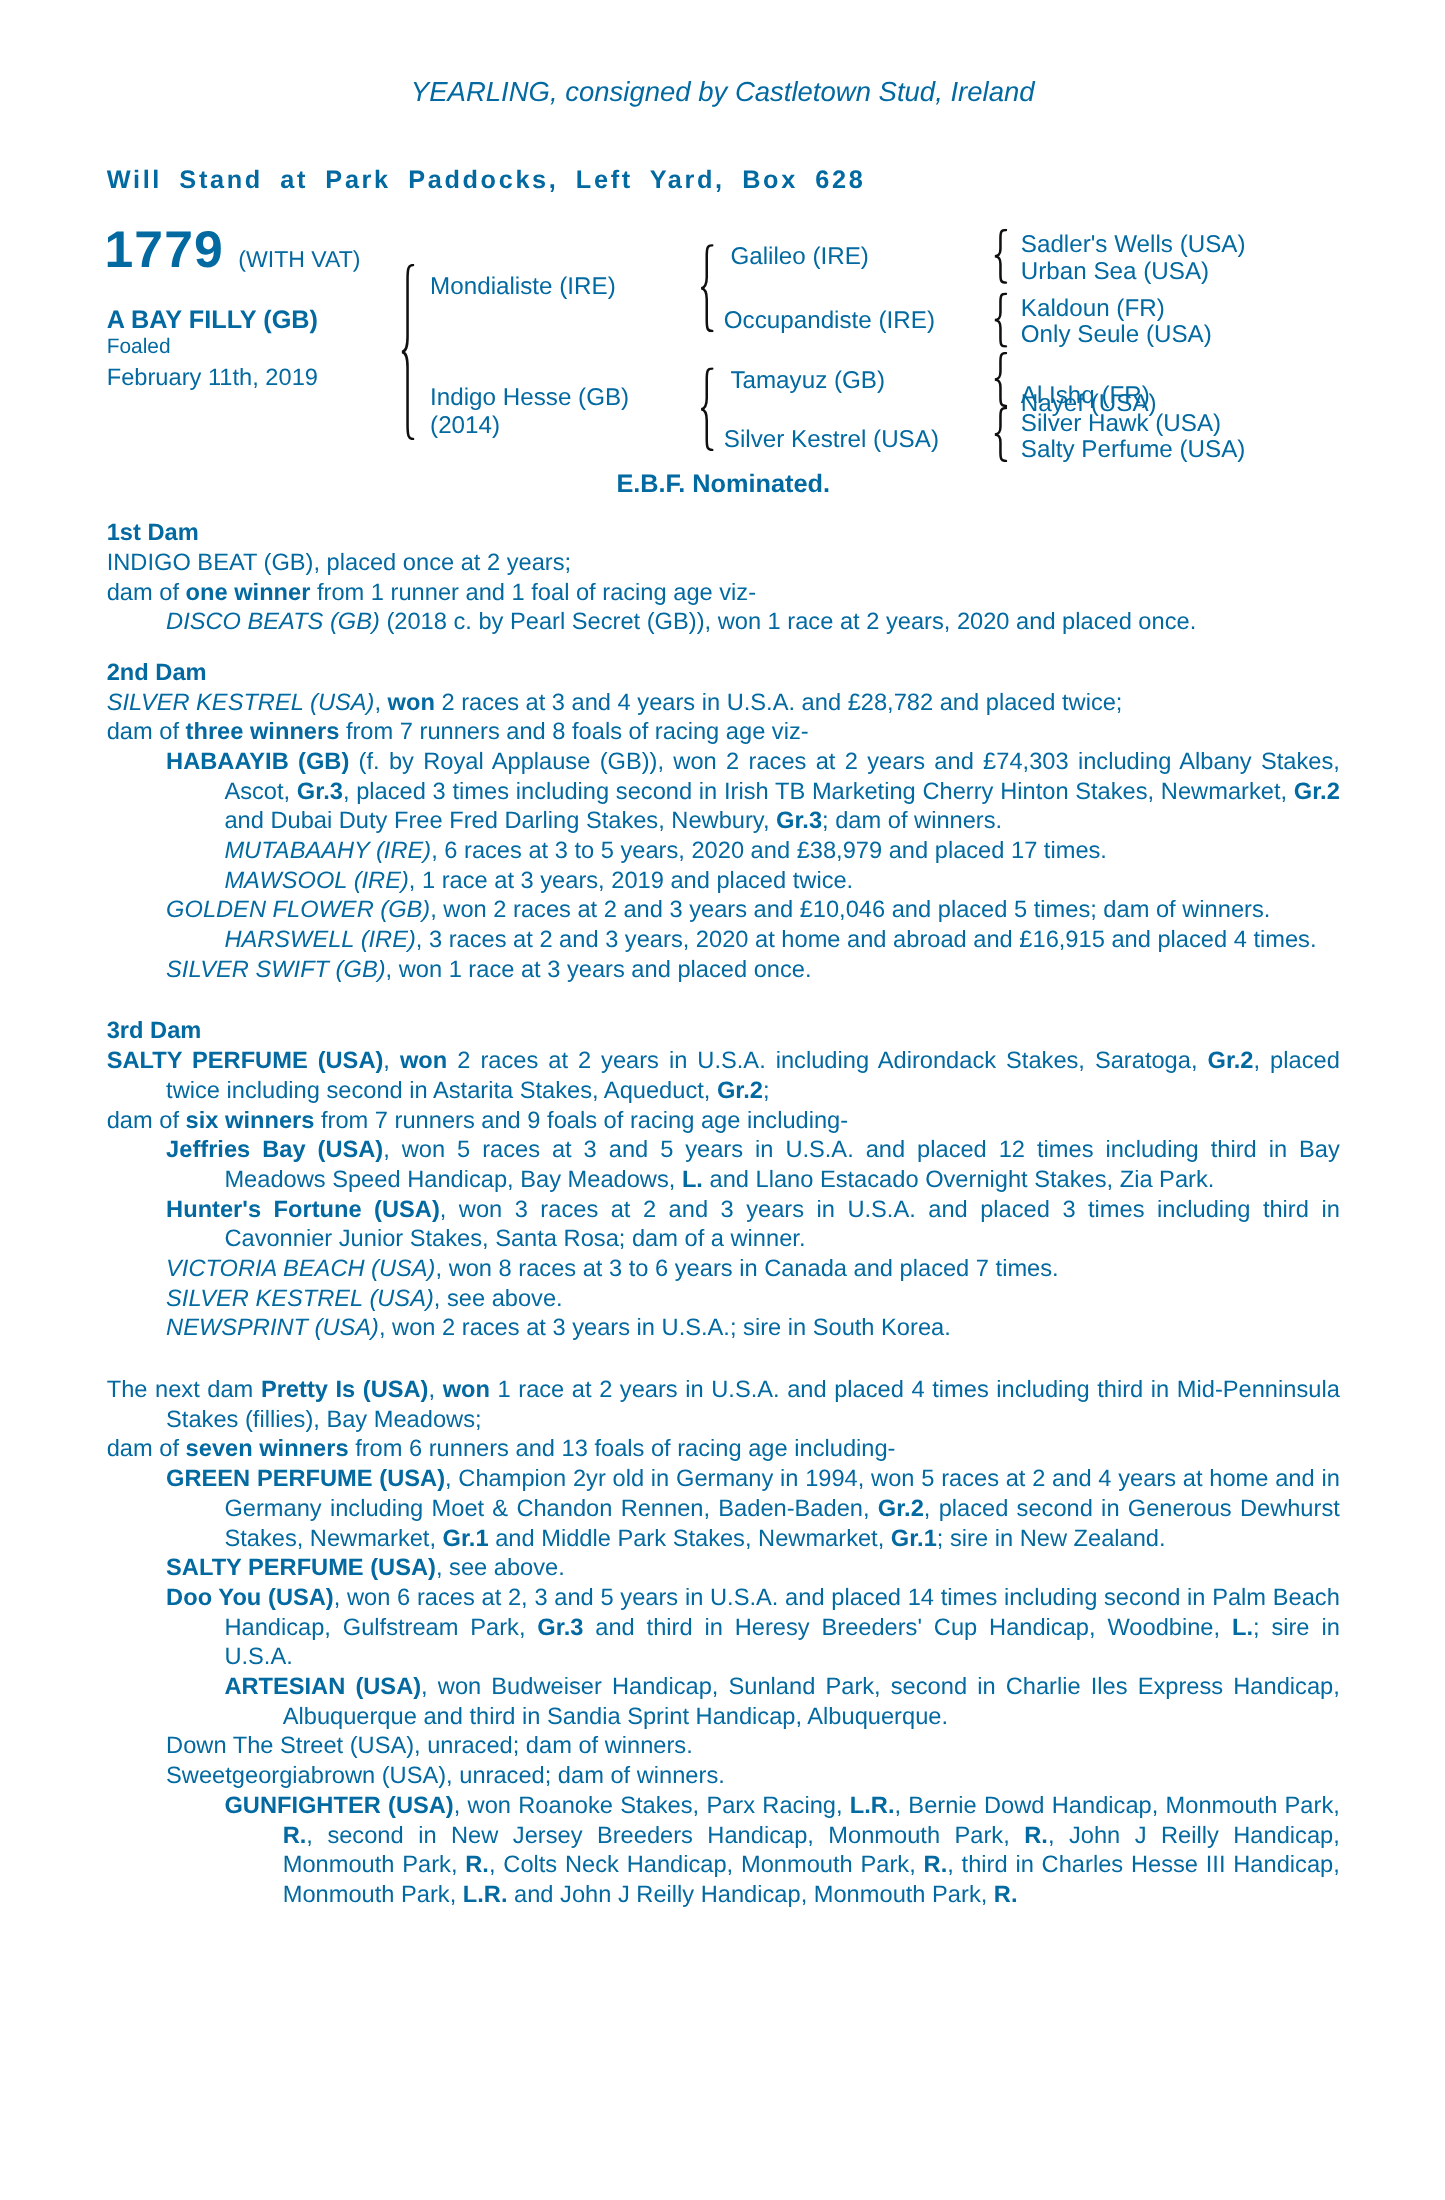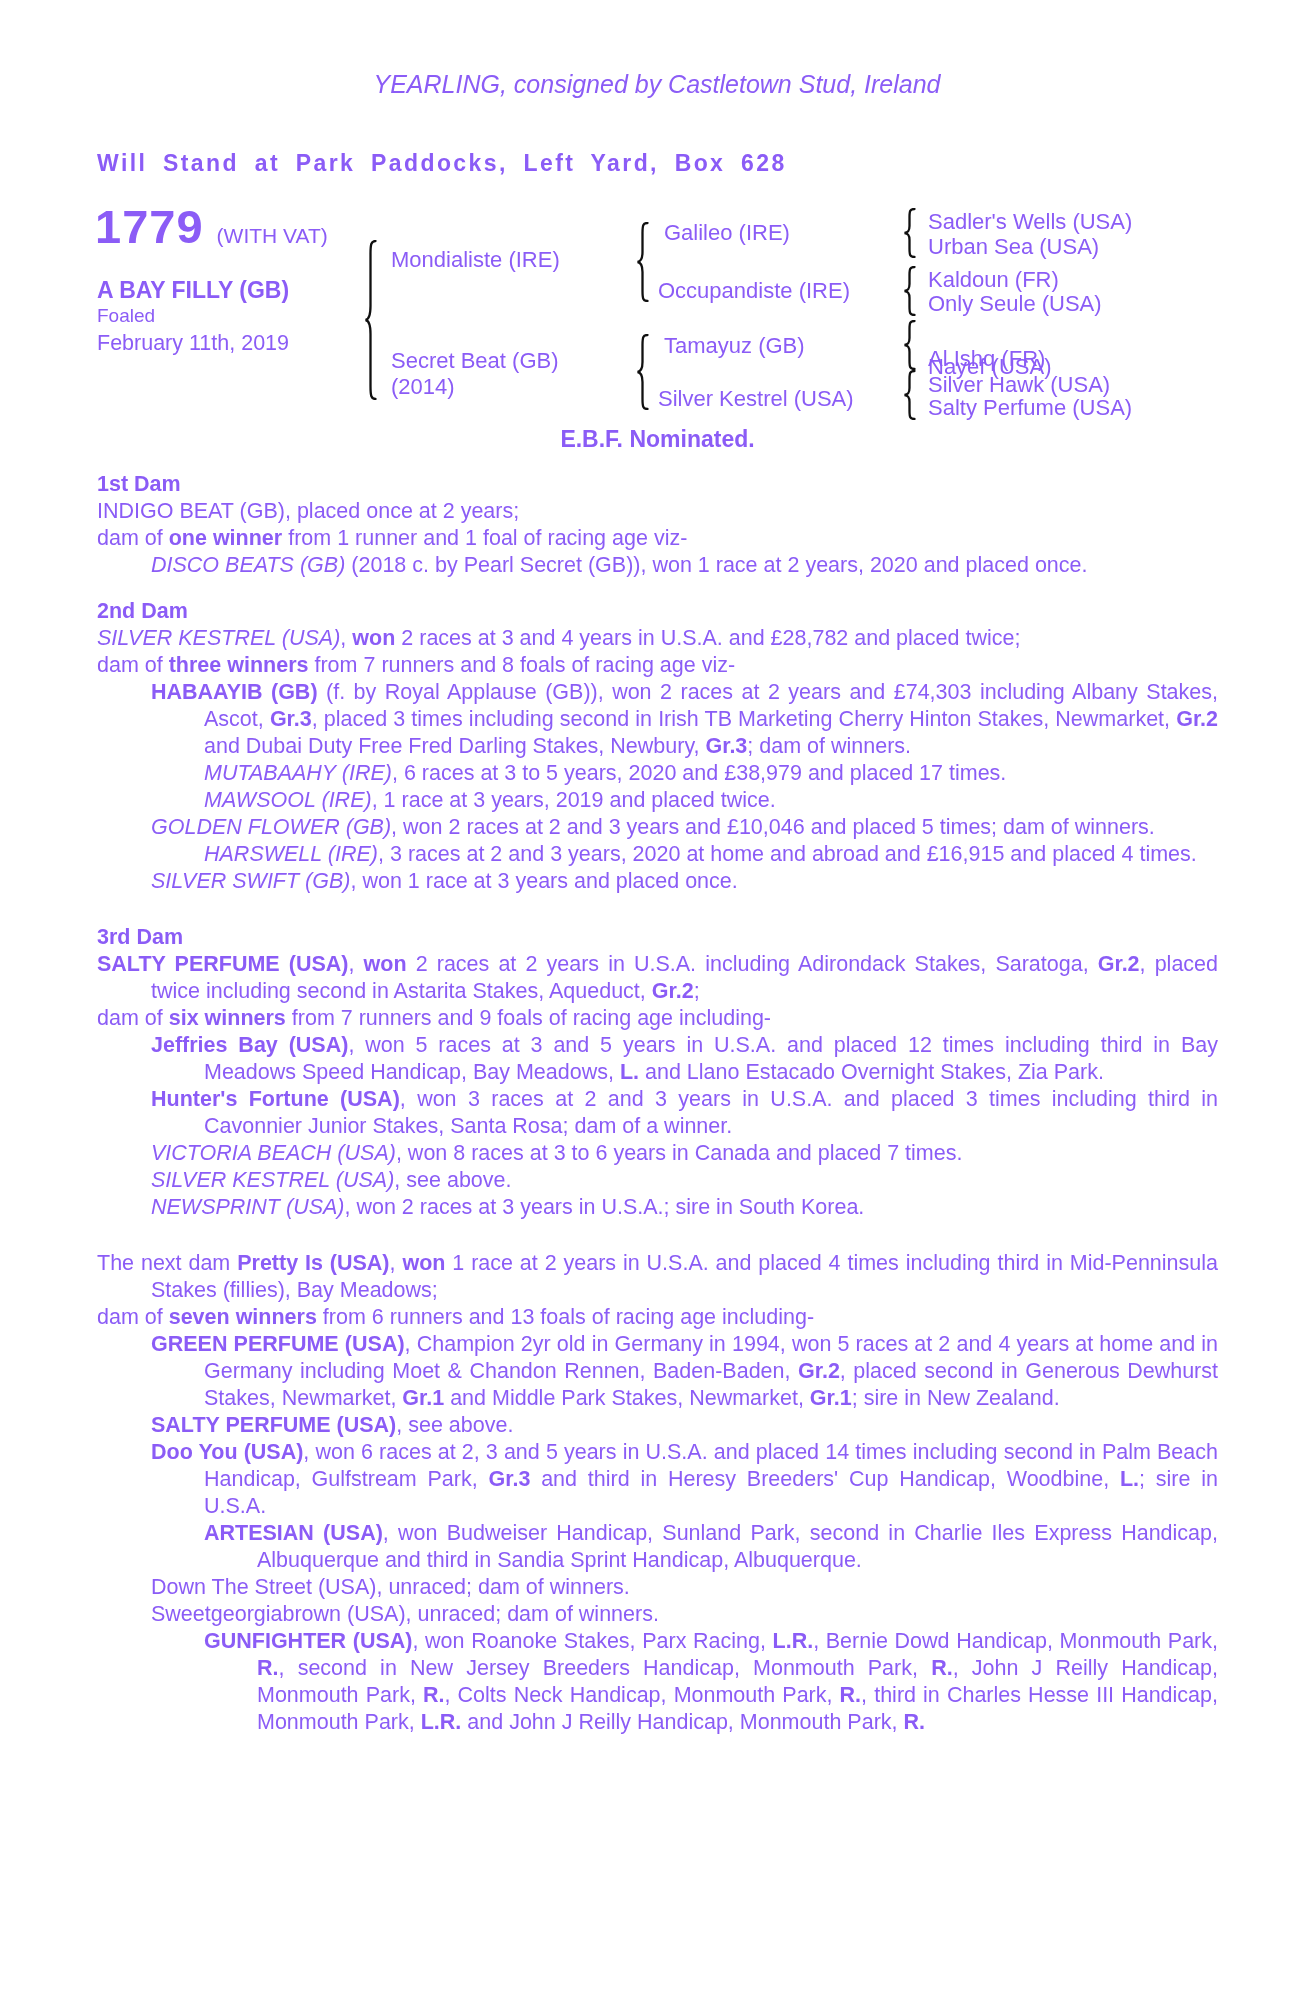--- a/index.html
+++ b/index.html
@@ -2,21 +2,21 @@
 <html><head>
 <meta charset="utf-8">
 <style>
   html,body{margin:0;padding:0;background:#e8e8e8;}
   .page{
     position:relative;
     width:1314px;height:2000px;
     margin:0 auto;
     background:#ffffff;
     font-family:"Liberation Sans",sans-serif;
-    color:#8b5cf6;
+    color:#0369a1;
     overflow:hidden;
   }
   .title{
     position:absolute;top:70px;left:0;width:100%;
     text-align:center;font-style:italic;font-size:25px;
   }
   .stand-line{
     position:absolute;left:97px;top:150px;
     font-weight:700;font-size:23px;letter-spacing:2.4px;word-spacing:7px;
   }
@@ -124,21 +124,21 @@
         <path d="M11.5,1 C7.2,1 6.5,2.5 6.5,9 L6.5,18 C6.5,23 5,24.6 1.5,25 C5,25.4 6.5,27 6.5,32 L6.5,41 C6.5,47.5 7.2,49 11.5,49"></path>
       </svg>
   </div>
   <div class="brace pos-b3d">
     <svg width="13" height="50" viewBox="0 0 13 50">
         <path d="M11.5,1 C7.2,1 6.5,2.5 6.5,9 L6.5,18 C6.5,23 5,24.6 1.5,25 C5,25.4 6.5,27 6.5,32 L6.5,41 C6.5,47.5 7.2,49 11.5,49"></path>
       </svg>
   </div>
 
   <div class="ped-name pos-sire">Mondialiste (IRE)</div>
-  <div class="ped-name pos-dam">Secret Beat (GB)</div>
+  <div class="ped-name pos-dam">Indigo Hesse (GB)</div>
   <div class="ped-name pos-dam-year">(2014)</div>
   <div class="ped-name pos-ss">Galileo (IRE)</div>
   <div class="ped-name pos-sd">Occupandiste (IRE)</div>
   <div class="ped-name pos-ds">Tamayuz (GB)</div>
   <div class="ped-name pos-dd">Silver Kestrel (USA)</div>
   <div class="ped-name pos-sss">Sadler's Wells (USA)</div>
   <div class="ped-name pos-ssd">Urban Sea (USA)</div>
   <div class="ped-name pos-sds">Kaldoun (FR)</div>
   <div class="ped-name pos-sdd">Only Seule (USA)</div>
   <div class="ped-name pos-dss">Nayef (USA)</div>

